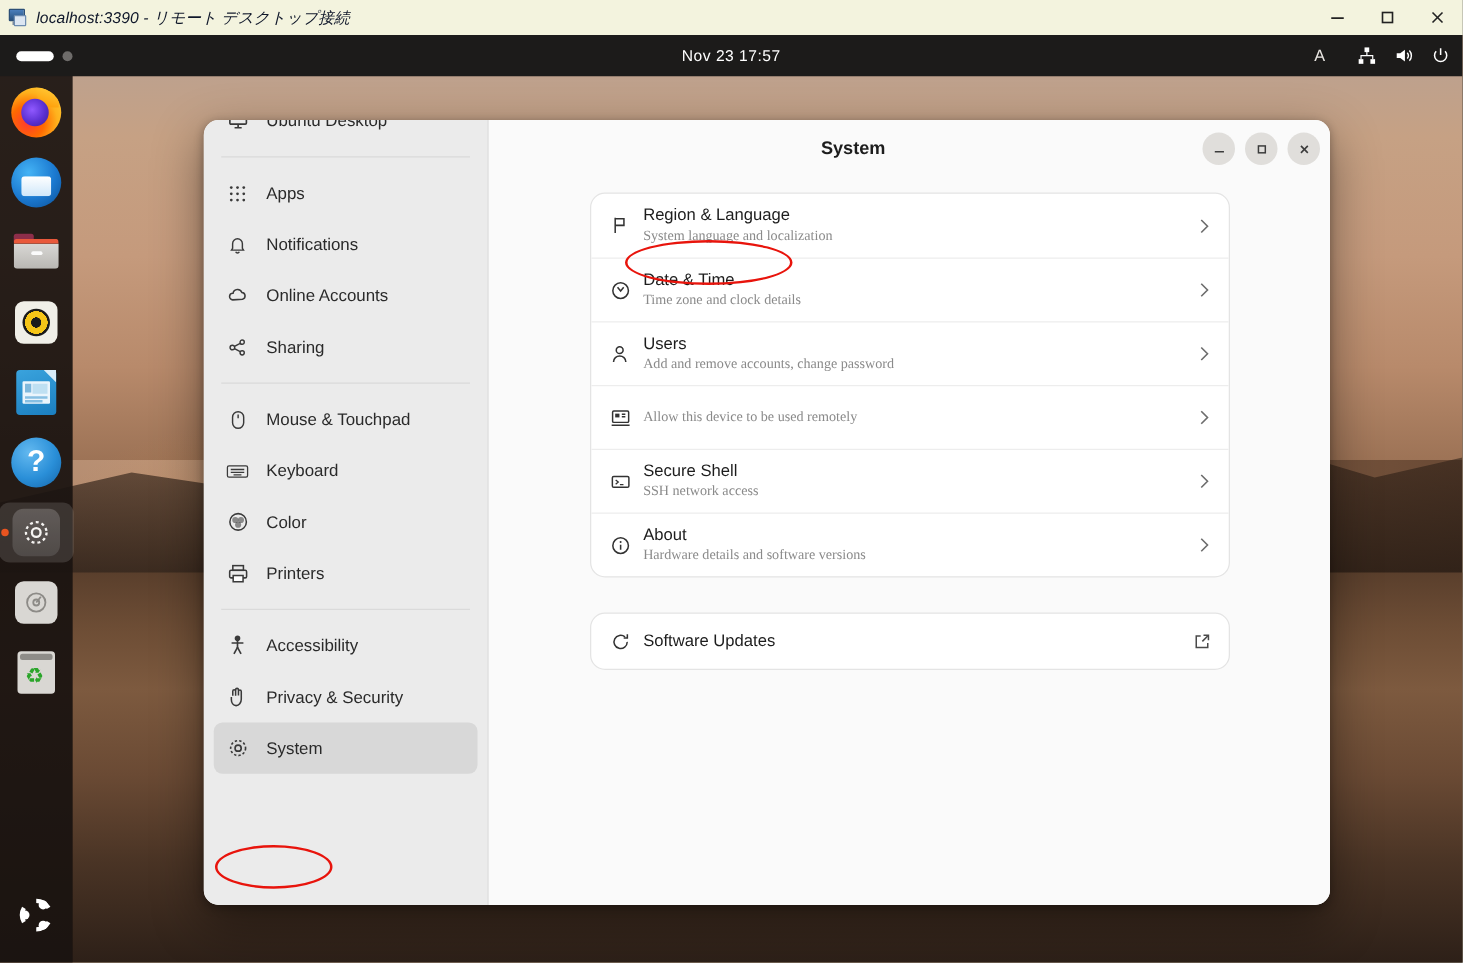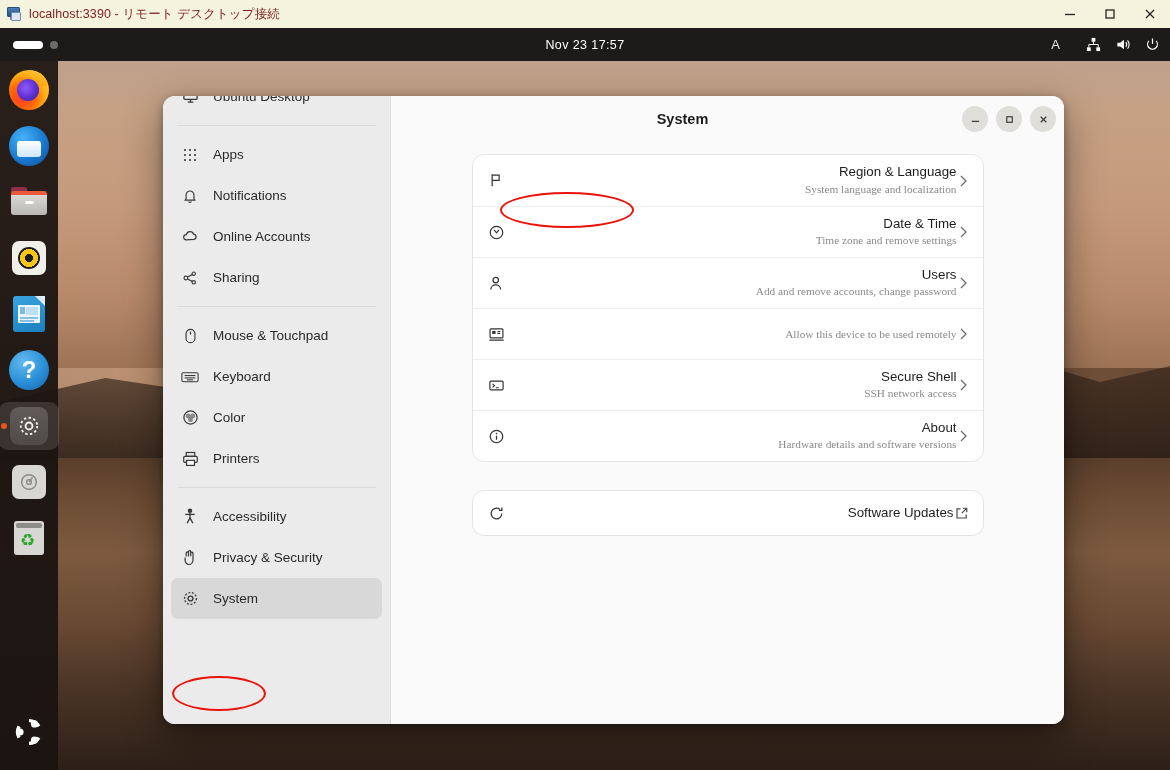--- a/index.html
+++ b/index.html
@@ -29,22 +29,23 @@
   }
   #rdp-title-icon .base {
     position: absolute; left: 4px; top: 11px; width: 7px; height: 3px;
     background: #7e8a99;
   }
   #rdp-title-icon .badge {
     position: absolute; left: 5px; top: 6px; width: 10px; height: 9px;
     background: #dce6f2; border: 1px solid #6d8cb0; border-radius: 1px;
   }
   #rdp-title-text {
-    font-size: 12.5px; color: #7f1d1d; white-space: nowrap;
+    font-size: 12.5px; color: #0f172a; white-space: nowrap;
     letter-spacing: 0.1px;
+    font-style: italic;
   }
   #rdp-controls {
     position: absolute; right: 0; top: 0; height: 28px;
     display: flex; align-items: center;
   }
   .rdp-ctl {
     width: 40px; height: 28px; display: flex; align-items: center; justify-content: center;
     color: #222;
   }
   .rdp-ctl svg { display: block; }
@@ -208,21 +209,21 @@
 
   
   #content { flex: 1; display: flex; flex-direction: column; background: #fafafa; position: relative; }
   #content-header { height: 46px; display: flex; align-items: center; padding: 0 8px 0 12px; flex: none; }
   #content-title { flex: 1; text-align: center; font-size: 14.5px; font-weight: bold; color: #1d1d1d; }
   #win-controls { display: flex; align-items: center; gap: 8px; }
   .wc {
     width: 26px; height: 26px; border-radius: 50%; background: #e0dedb;
     display: flex; align-items: center; justify-content: center; color: #3c3c3c;
   }
-  #content-body { flex: 1; overflow: hidden; padding: 12px 0 0; text-align: right; }
+  #content-body { flex: 1; overflow: hidden; padding: 12px 0 0; }
   .card {
     width: 512px; margin: 0 auto 28px; background: #ffffff;
     border: 1px solid #e4e4e4; border-radius: 12px; overflow: hidden;
   }
   .row { display: flex; align-items: center; height: 51px; padding: 0 14px 0 10px; position: relative; }
   .row + .row { border-top: 1px solid #ededed; }
   .row .r-icon { width: 28px; display: flex; align-items: center; justify-content: center; color: #333; flex: none; }
   .row .r-text { flex: 1; display: flex; flex-direction: column; justify-content: center; margin-left: 4px; }
   .r-title { font-size: 13.3px; color: #1d1d1d; line-height: 1.25; }
   .r-sub   { font-size: 11.3px; color: #8a8a8a; line-height: 1.3; margin-top: 1px; font-family: Liberation Serif, serif; }
@@ -579,21 +580,21 @@
 
             <div class="row">
               <span class="r-icon">
                 <svg width="17" height="17" viewBox="0 0 18 18" fill="none" stroke="#333" stroke-width="1.3">
                   <circle cx="9" cy="9" r="6.6"></circle>
                     <path d="M6.4 6.2L9 9.3l2.6-3.1"></path>
                 </svg>
               </span>
               <span class="r-text">
                 <span class="r-title">Date &amp; Time</span>
-                <span class="r-sub">Time zone and remove settings</span>
+                <span class="r-sub">Time zone and clock details</span>
               </span>
               <span class="r-go">
                 <svg width="12" height="16" viewBox="0 0 12 16" fill="none" stroke="#6d6d6d" stroke-width="1.3">
                     <path d="M4 3l5 5-5 5"></path>
                   </svg>
               </span>
             </div>
 
             <div class="row">
               <span class="r-icon">

